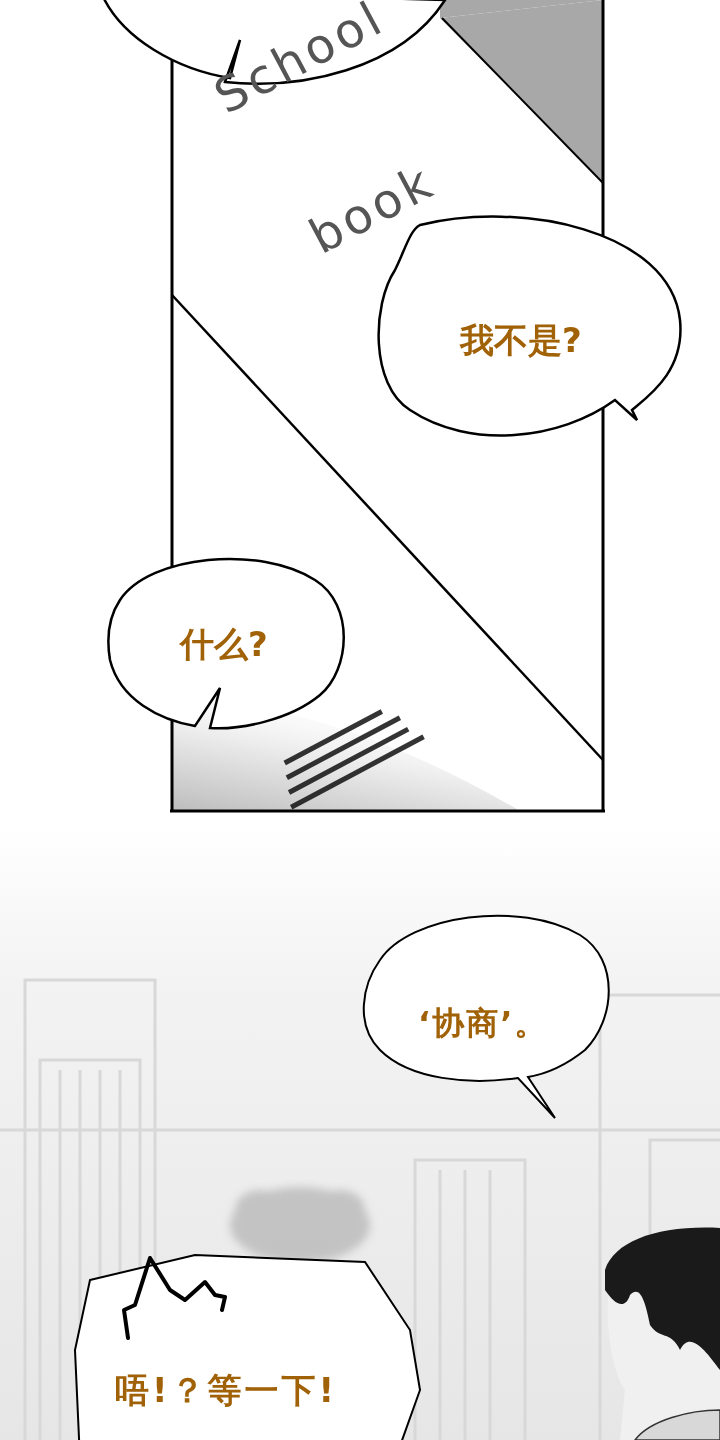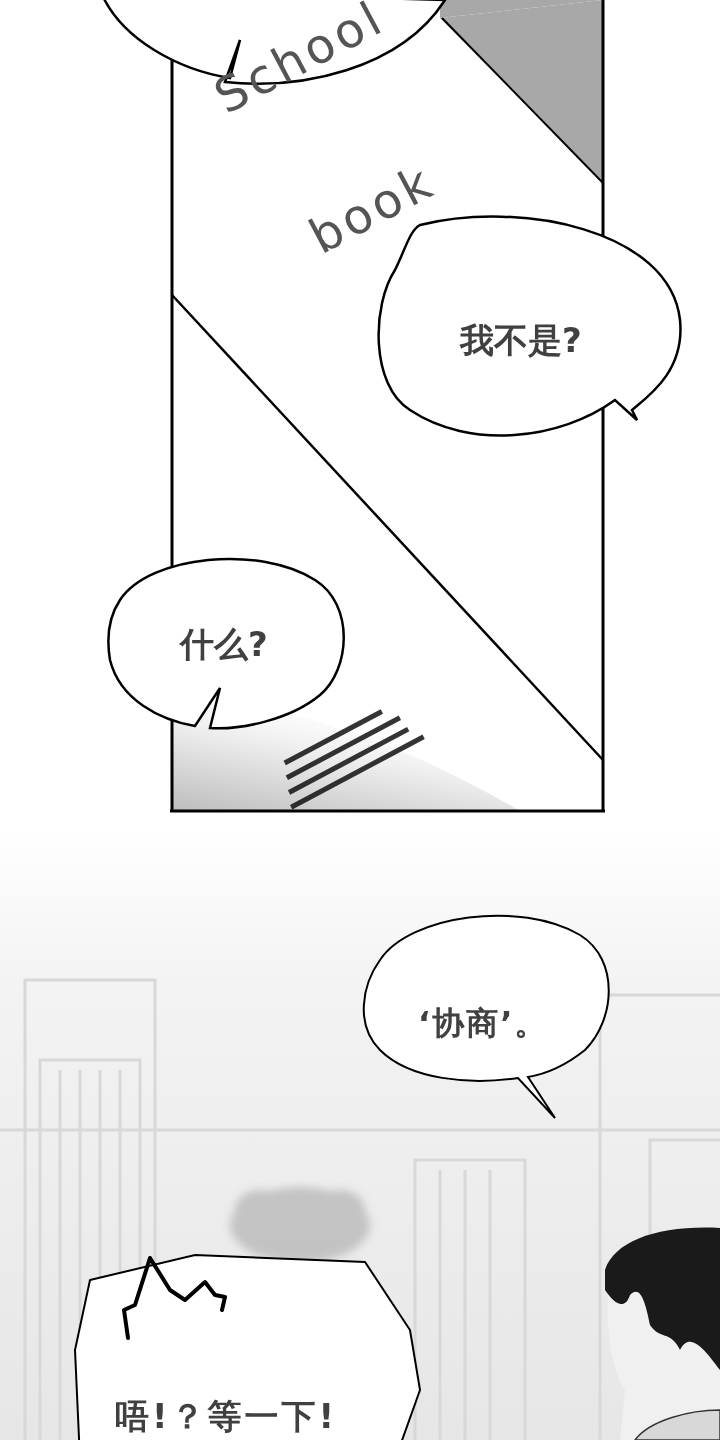--- a/index.html
+++ b/index.html
@@ -1,20 +1,20 @@
 <!DOCTYPE html>
 <html><head>
 <meta charset="utf-8">
 <style>
   html, body { margin:0; padding:0; }
   body { width:720px; height:1440px; position:relative; overflow:hidden; background:#ffffff;
          font-family:"DejaVu Sans", sans-serif; }
   .abs { position:absolute; }
   svg.layer { position:absolute; left:0; top:0; }
-  .bubble-text { position:absolute; font-weight:bold; color:#404040; white-space:nowrap;
+  .bubble-text { position:absolute; font-weight:bold; color:#a16207; white-space:nowrap;
                  font-family:"DejaVu Sans", sans-serif; }
   .handwrite { position:absolute; color:#555; font-family:"DejaVu Sans", sans-serif;
                font-weight:normal; letter-spacing:4px; }
 </style>
 </head>
 <body>
 
 <div class="abs" style="left:0;top:0;width:720px;height:830px;">
   <svg class="layer" width="720" height="830" viewBox="0 0 720 830">
     <defs>
@@ -107,14 +107,14 @@
 
     <path d="M370,985 M380,960 C410,915 520,900 580,935 C620,960 615,1020 585,1050
              C560,1070 540,1075 528,1077 L555,1118 L518,1078 C470,1085 410,1080 380,1050 C355,1025 362,985 380,960 Z" transform="translate(0,-830)" fill="#fff" stroke="#000" stroke-width="2"></path>
 
     <path d="M90,1280 L195,1255 L365,1262 L410,1330 L420,1390 L395,1460 L80,1460 L75,1350 Z" transform="translate(0,-830)" fill="#fff" stroke="#000" stroke-width="2"></path>
 
     <path d="M128,1338 L124,1310 L135,1305 L150,1258 L170,1290 L185,1300 L205,1282 L215,1295 L225,1297 L222,1310" transform="translate(0,-830)" fill="none" stroke="#000" stroke-width="4" stroke-linejoin="round" stroke-linecap="round"></path>
   </svg>
 
   <div class="bubble-text" style="left:418px;top:172px;font-size:32px;letter-spacing:2px;">‘协商’。</div>
-  <div class="bubble-text" style="left:115px;top:564px;font-size:34px;letter-spacing:3px;">唔!？等一下!</div>
+  <div class="bubble-text" style="left:115px;top:538px;font-size:34px;letter-spacing:3px;">唔!？等一下!</div>
 </div>
 
 </body></html>

